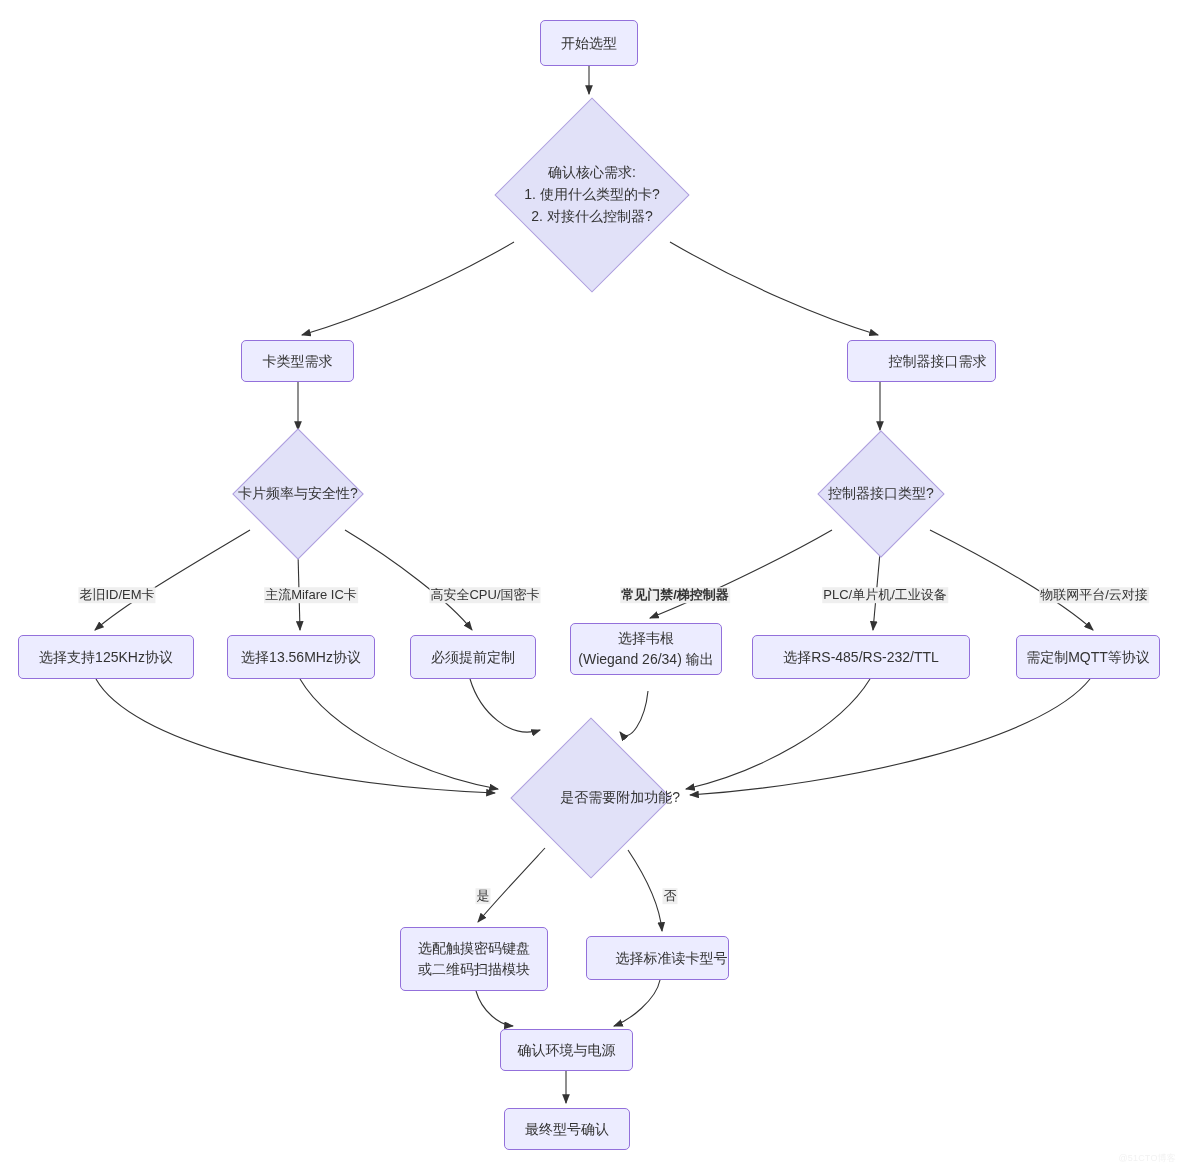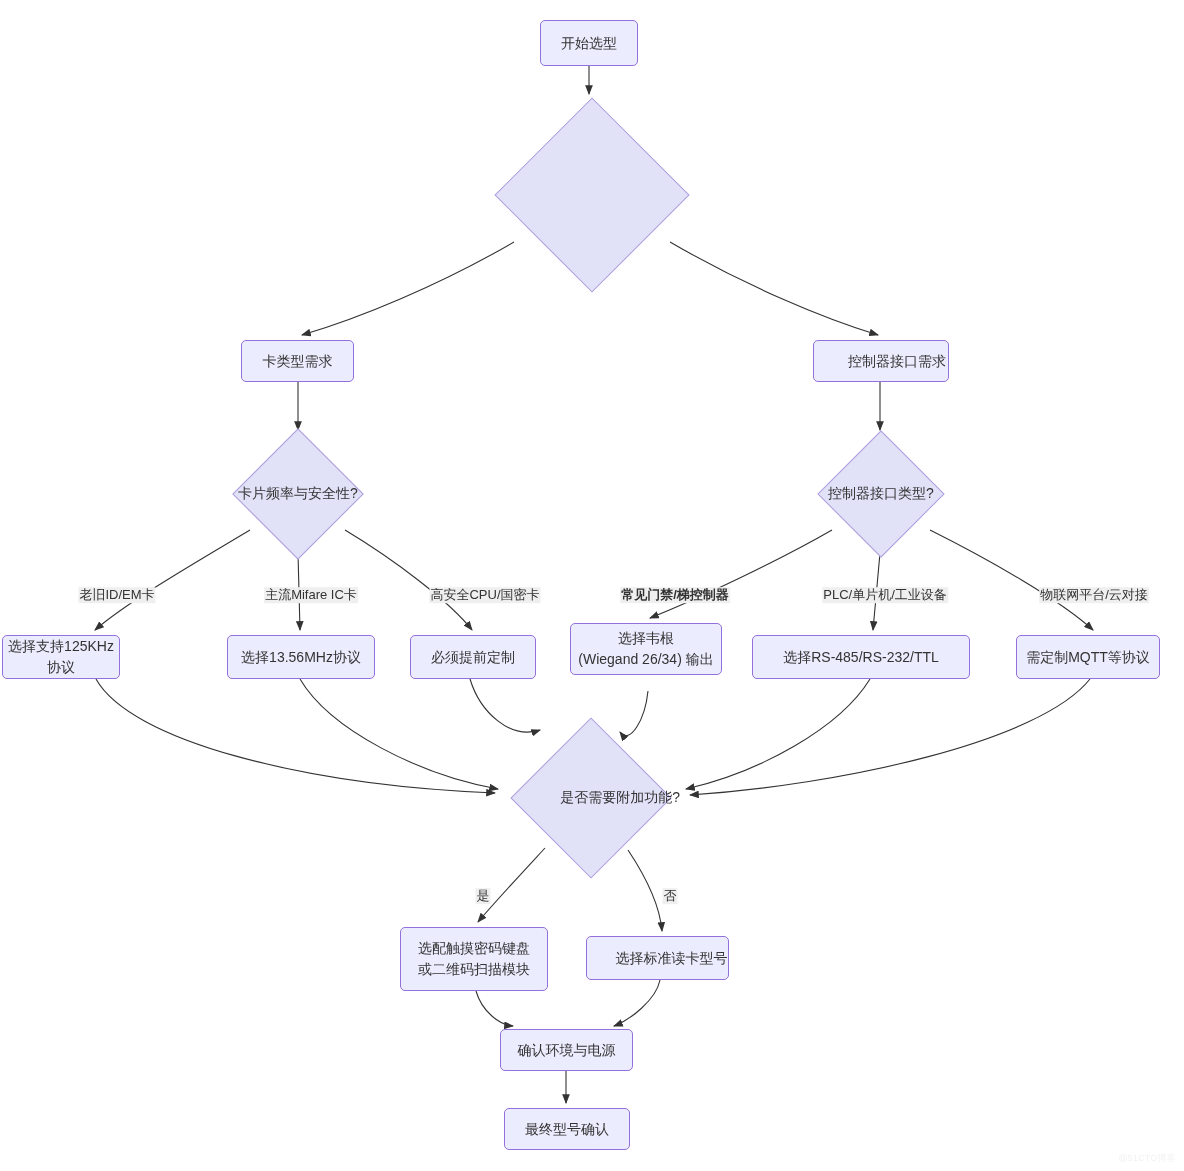--- a/index.html
+++ b/index.html
@@ -116,26 +116,28 @@
         <path d="M 545,848 C 520,875 492,905 478,922" fill="none" stroke="#333333" stroke-width="1.1" marker-end="url(#arrowhead)"></path>
         <path d="M 628,850 C 648,880 660,908 662,931" fill="none" stroke="#333333" stroke-width="1.1" marker-end="url(#arrowhead)"></path>
         <path d="M 476,991 C 482,1012 500,1025 513,1026" fill="none" stroke="#333333" stroke-width="1.1" marker-end="url(#arrowhead)"></path>
         <path d="M 660,980 C 656,1000 630,1020 614,1026" fill="none" stroke="#333333" stroke-width="1.1" marker-end="url(#arrowhead)"></path>
         <path d="M 566,1071 L 566,1103" fill="none" stroke="#333333" stroke-width="1.1" marker-end="url(#arrowhead)"></path>
       </g>
   </svg>
 
   <div id="node-layer">
       <div class="node box" style="left: 540px; top: 20px; width: 98px; height: 46px;"><div>开始选型</div></div>
-      <div class="node diamond-wrap" style="left: 495px; top: 99px; width: 194px; height: 192px;"><div class="diamond-shape" style="width: 136px; height: 136px;"></div></div>
+      <div class="node diamond-wrap" style="left: 495px; top: 99px; width: 194px; height: 192px;"><div class="diamond-shape" style="width: 136px; height: 136px;"></div><div class="diamond-label">确认核心需求:
+1. 使用什么类型的卡?
+2. 对接什么控制器?</div></div>
       <div class="node box" style="left: 241px; top: 340px; width: 113px; height: 42px;"><div>卡类型需求</div></div>
-      <div class="node box" style="left: 813px; top: 340px; width: 136px; height: 42px; padding-left: 32px;"><div>控制器接口需求</div></div>
+      <div class="node box" style="left: 847px; top: 340px; width: 149px; height: 42px; padding-left: 32px;"><div>控制器接口需求</div></div>
       <div class="node diamond-wrap" style="left: 228px; top: 435px; width: 140px; height: 118px;"><div class="diamond-shape" style="width: 91px; height: 91px;"></div><div class="diamond-label">卡片频率与安全性?</div></div>
       <div class="node diamond-wrap" style="left: 815px; top: 435px; width: 132px; height: 118px;"><div class="diamond-shape" style="width: 88px; height: 88px;"></div><div class="diamond-label">控制器接口类型?</div></div>
-      <div class="node box" style="left: 2px; top: 635px; width: 118px; height: 44px;"><div>选择支持125KHz协议</div></div>
+      <div class="node box" style="left: 18px; top: 635px; width: 176px; height: 44px;"><div>选择支持125KHz协议</div></div>
       <div class="node box" style="left: 227px; top: 635px; width: 148px; height: 44px;"><div>选择13.56MHz协议</div></div>
       <div class="node box" style="left: 410px; top: 635px; width: 126px; height: 44px;"><div>必须提前定制</div></div>
       <div class="node box" style="left: 570px; top: 623px; width: 152px; height: 52px;"><div>选择韦根
 (Wiegand 26/34) 输出</div></div>
       <div class="node box" style="left: 752px; top: 635px; width: 218px; height: 44px;"><div>选择RS-485/RS-232/TTL</div></div>
       <div class="node box" style="left: 1016px; top: 635px; width: 144px; height: 44px;"><div>需定制MQTT等协议</div></div>
       <div class="node diamond-wrap" style="left: 502px; top: 728px; width: 178px; height: 140px; justify-content: flex-end;"><div class="diamond-shape" style="width: 112px; height: 112px;"></div><div class="diamond-label">是否需要附加功能?</div></div>
       <div class="node box" style="left: 400px; top: 927px; width: 148px; height: 64px;"><div>选配触摸密码键盘
 或二维码扫描模块</div></div>
       <div class="node box" style="left: 586px; top: 936px; width: 143px; height: 44px; padding-left: 28px;"><div>选择标准读卡型号</div></div>

